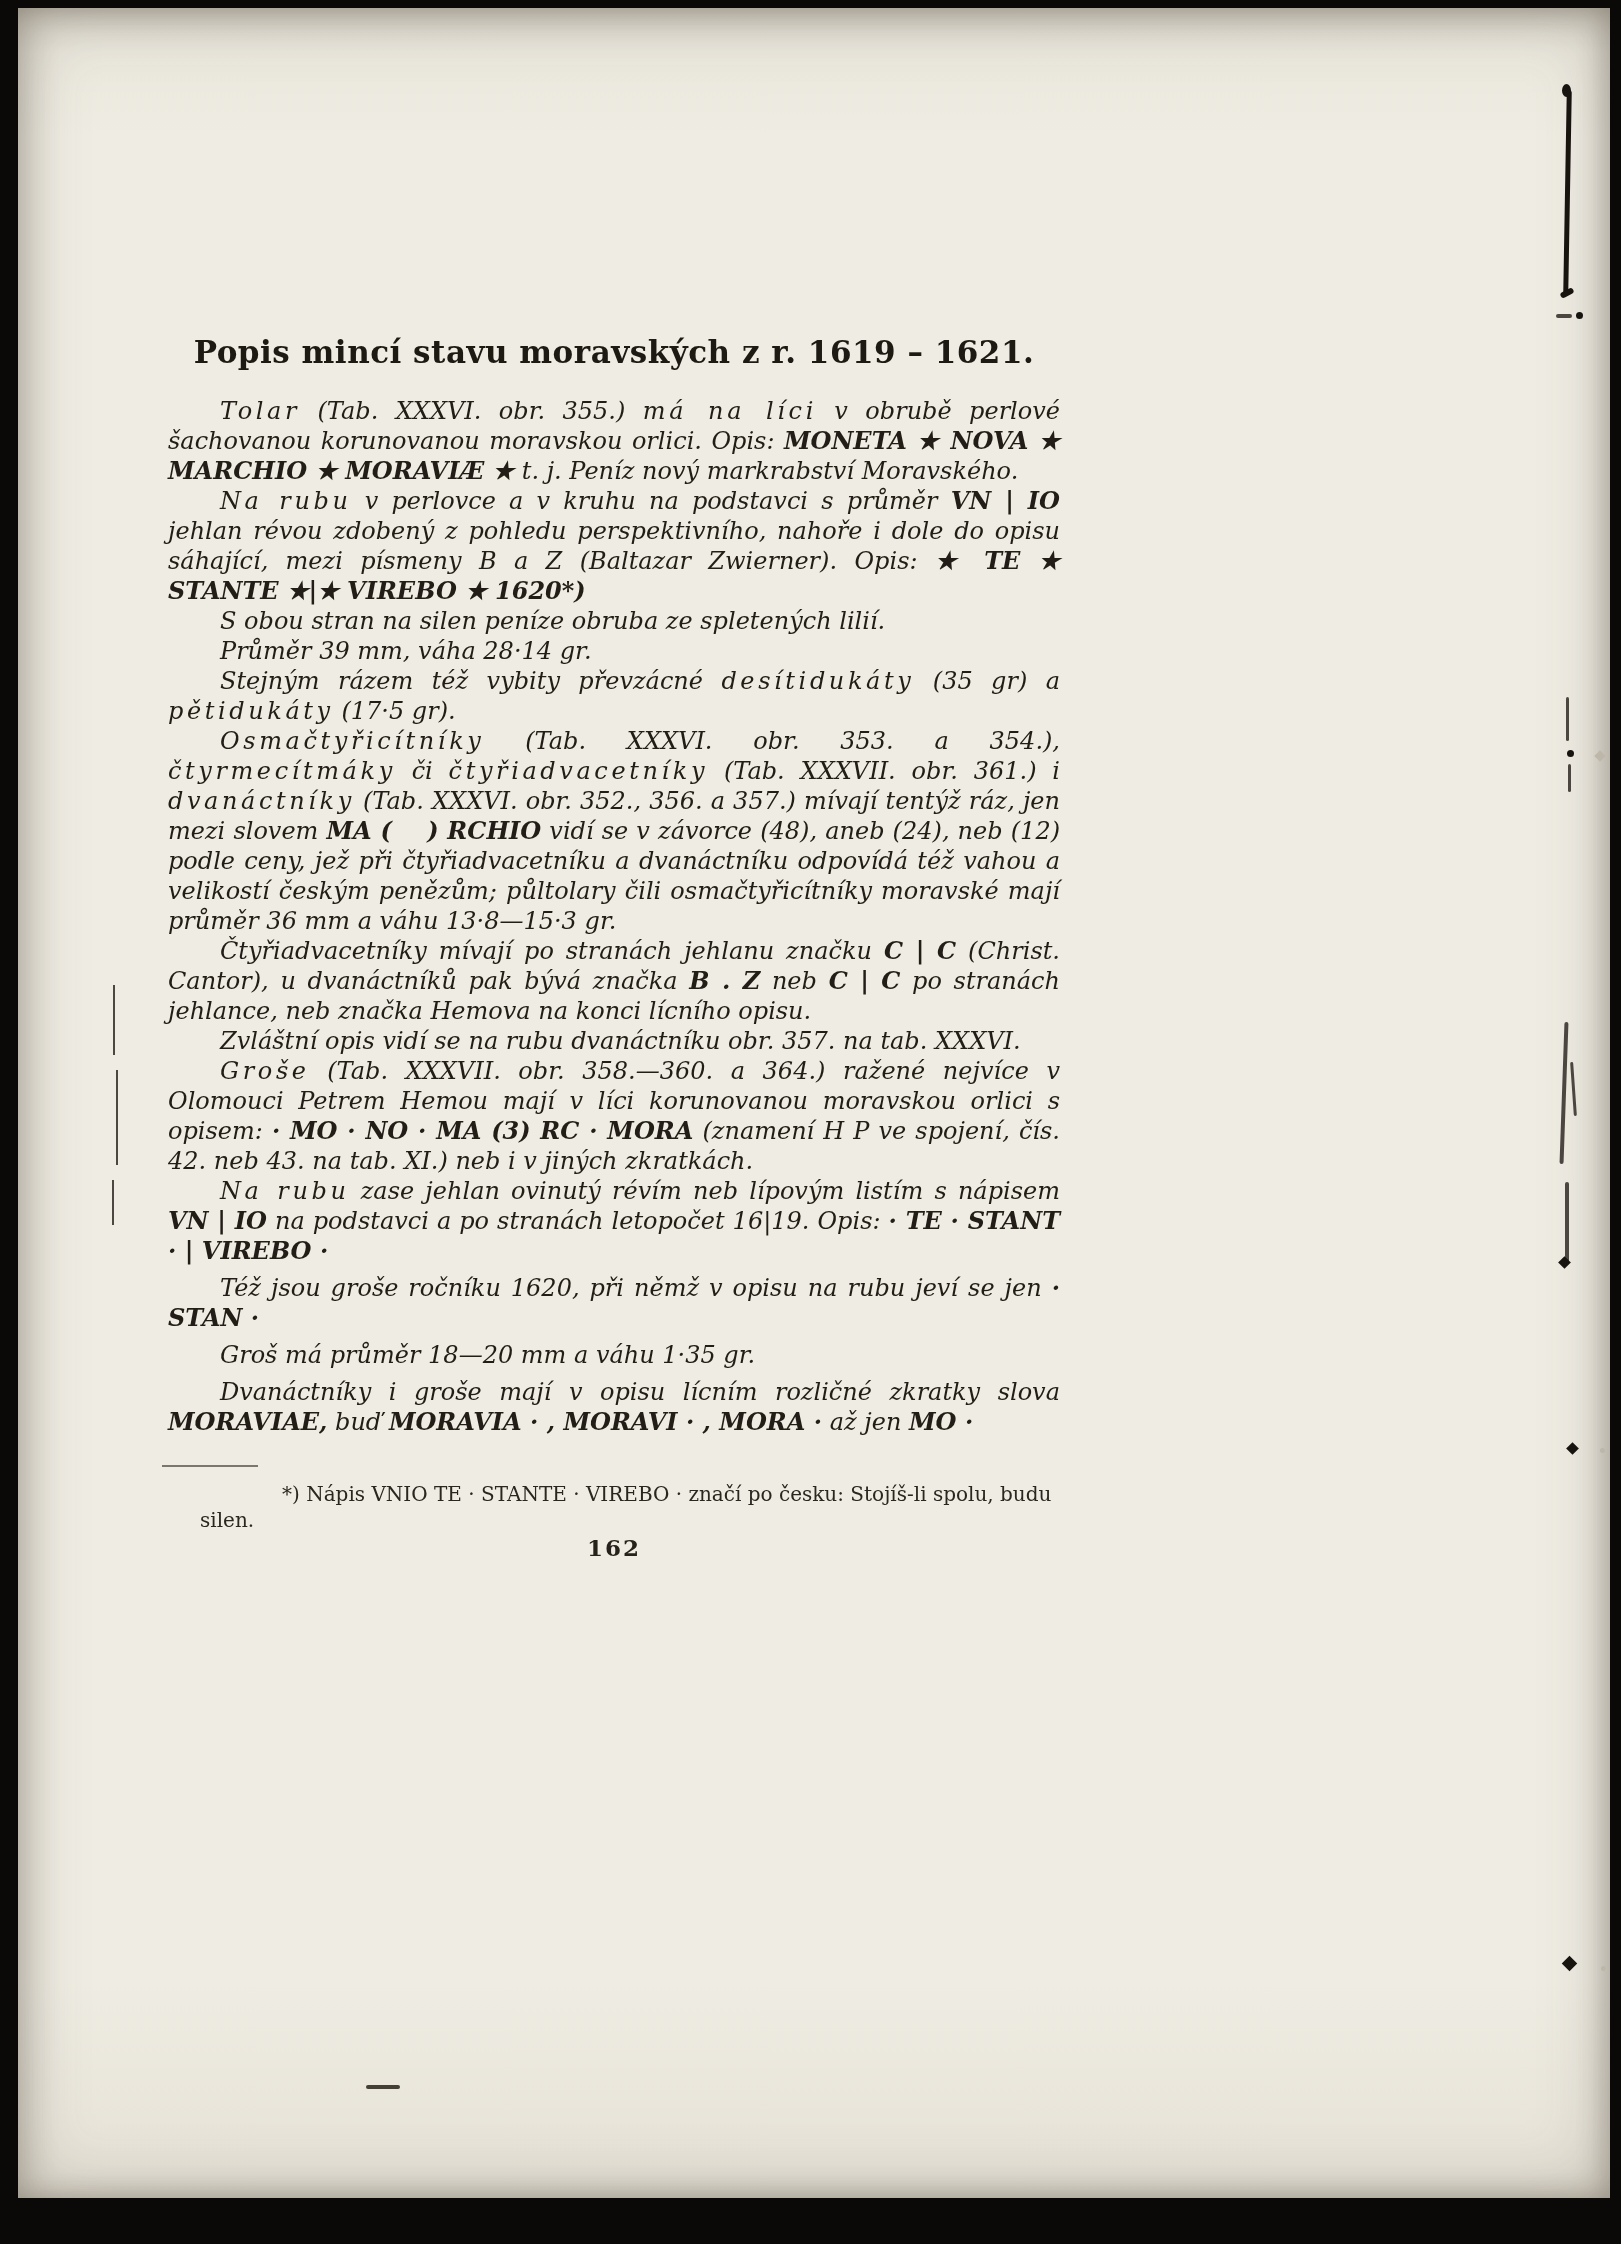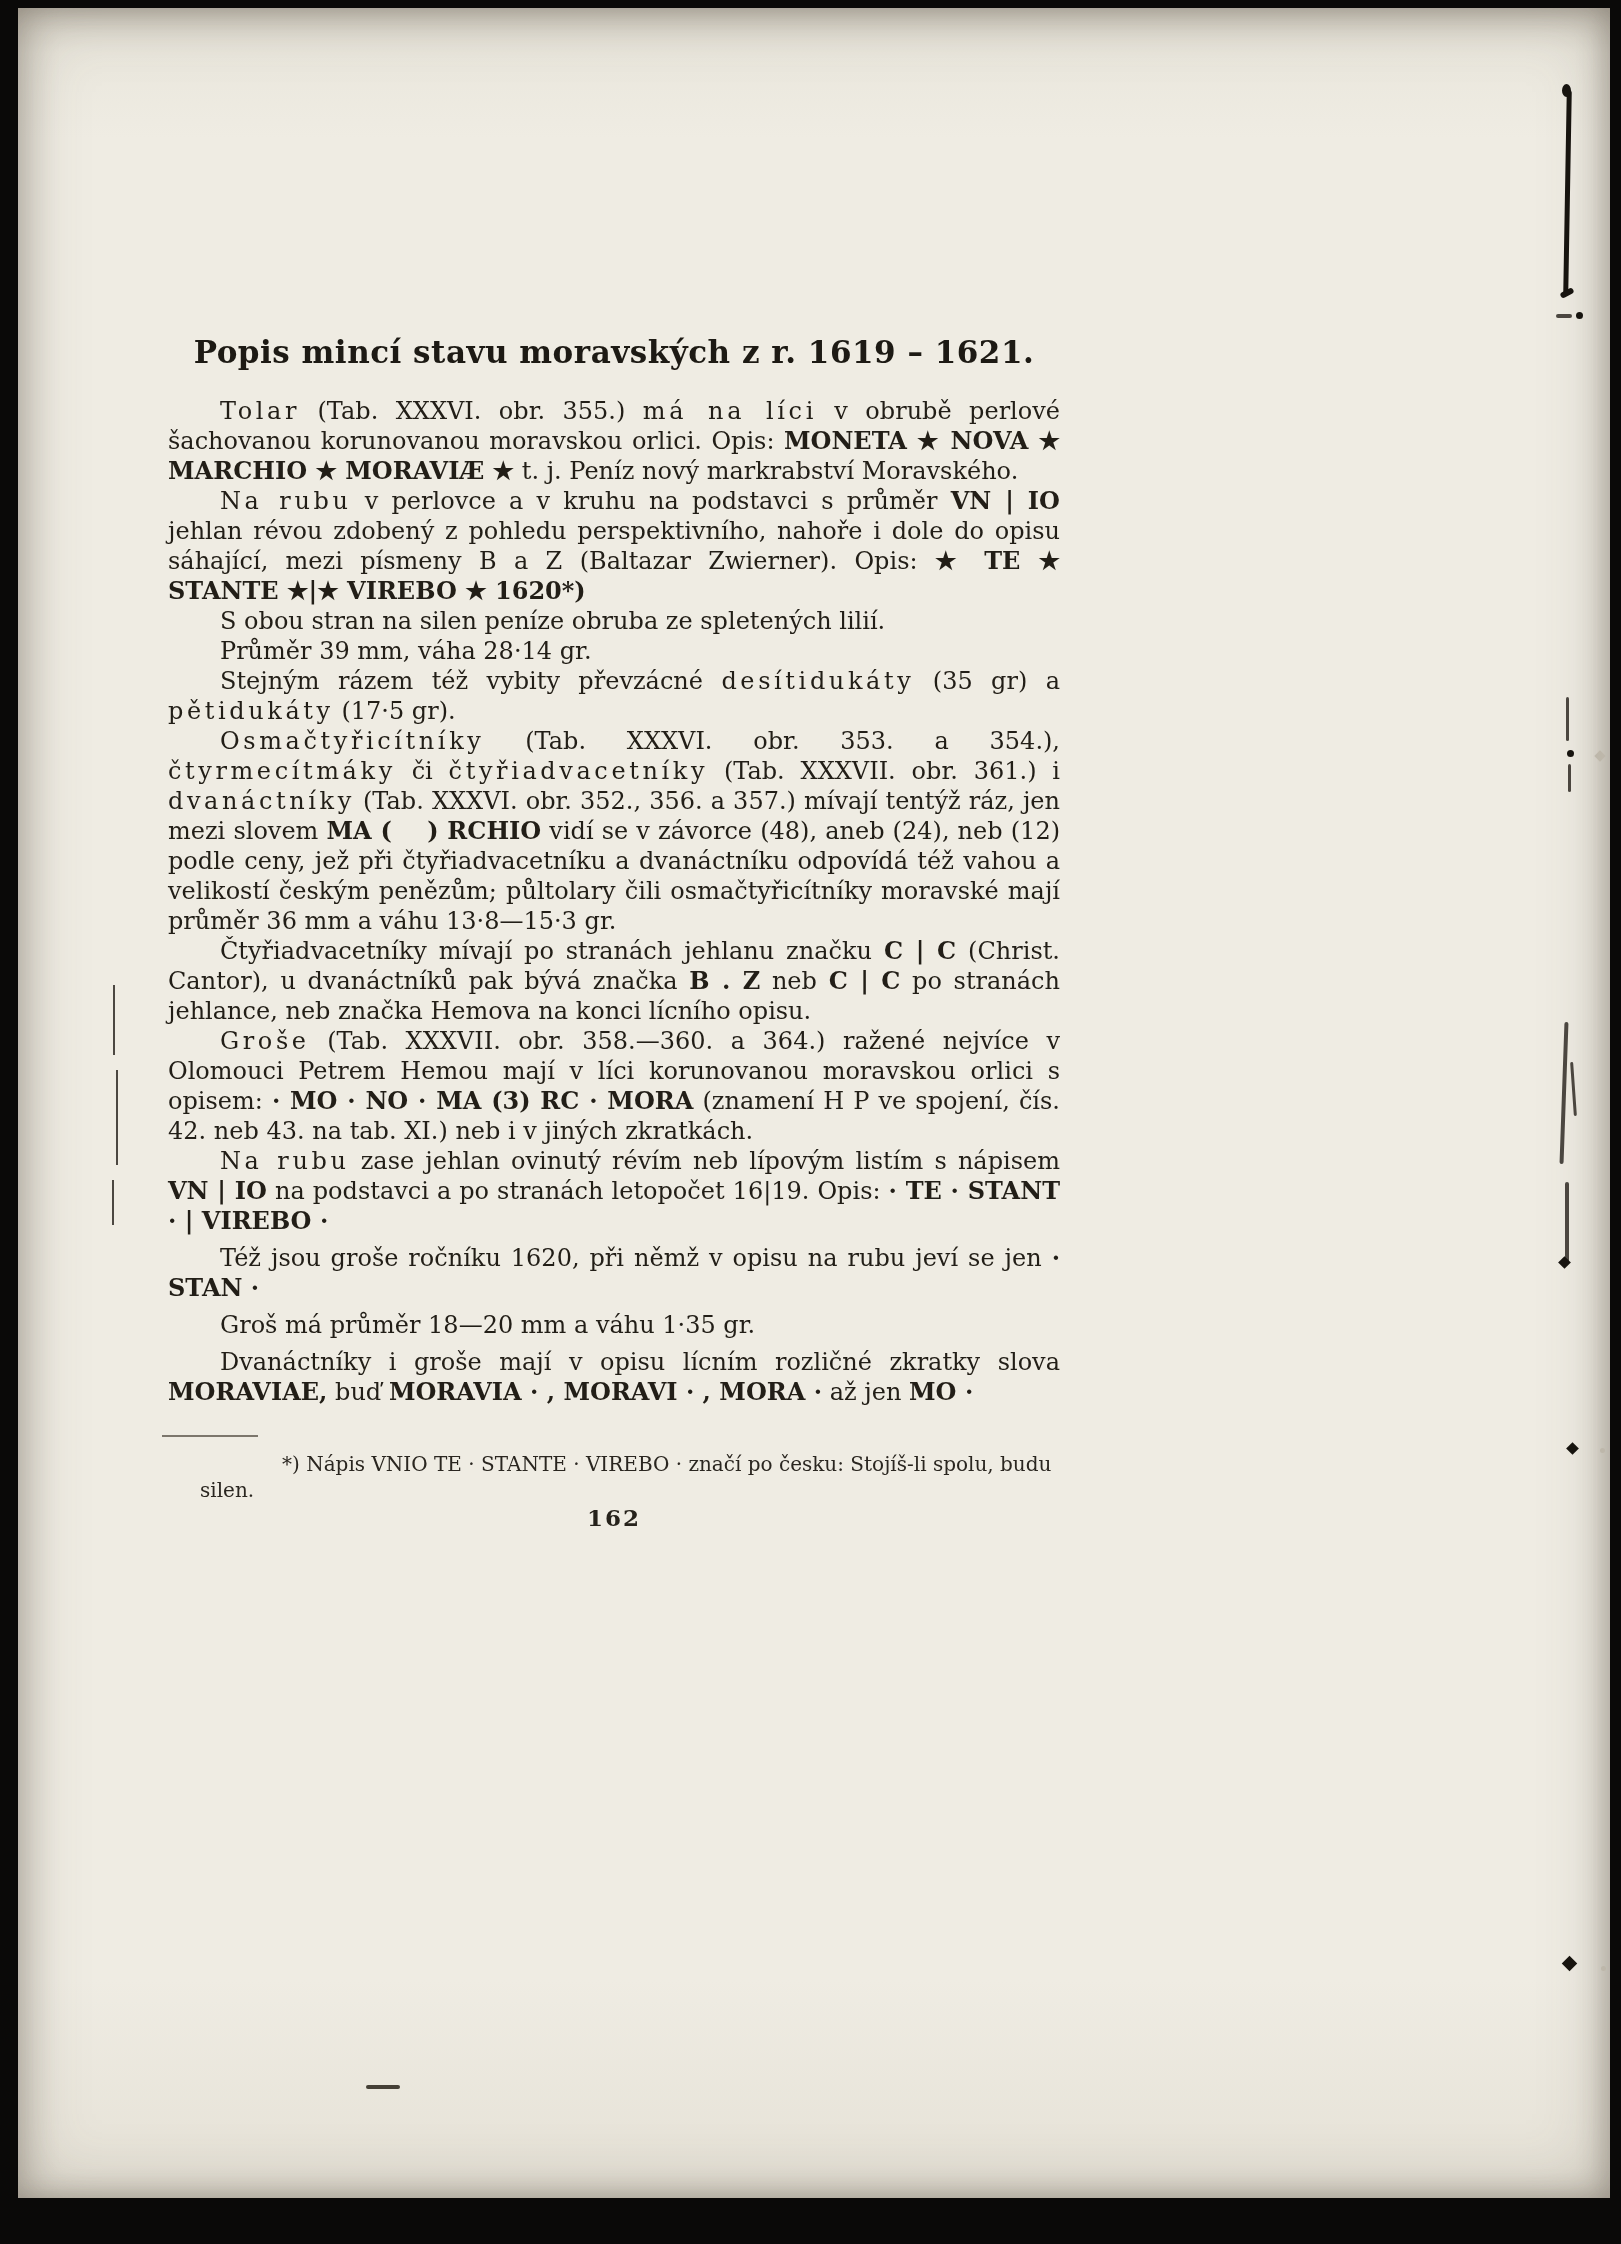--- a/index.html
+++ b/index.html
@@ -28,21 +28,21 @@
   }
   .title {
     font-size:31px;
     line-height:36px;
     font-weight:bold;
     text-align:center;
     letter-spacing:0.5px;
     color:#1d1a14;
     margin-bottom:26px;
   }
-  .para { text-indent:52px; }
+  .para { text-indent:52px;font-style:italic; }
   .para.space-before { margin-top:7px; }
   .sp { letter-spacing:0.15em; }
   .b  { font-weight:bold; }
   .footnote-rule {
     width:96px; height:0;
     border-top:2px solid rgba(62,56,45,.65);
     margin:28px 0 14px -6px;
   }
   .footnote {
     font-size:20px;
@@ -74,20 +74,21 @@
   <div class="content">
     <h1 class="title">Popis mincí stavu moravských z r. 1619 – 1621.</h1>
     <div>
         <p class="para"><span class="sp">Tolar</span><span> (Tab. XXXVI. obr. 355.) </span><span class="sp">má na líci</span><span> v obrubě perlové šachovanou korunovanou moravskou orlici. Opis: </span><span class="b">MONETA ★ NOVA ★ MARCHIO ★ MORAVIÆ ★</span><span> t. j. Peníz nový markrabství Moravského.</span></p>
         <p class="para"><span class="sp">Na rubu</span><span> v perlovce a v kruhu na podstavci s průměr </span><span class="b">VN | IO</span><span> jehlan révou zdobený z pohledu perspektivního, nahoře i dole do opisu sáhající, mezi písmeny B a Z (Baltazar Zwierner). Opis: </span><span class="b">★ TE ★ STANTE ★|★ VIREBO ★ 1620*)</span></p>
         <p class="para"><span>S obou stran na silen peníze obruba ze spletených lilií.</span></p>
         <p class="para"><span>Průměr 39 mm, váha 28·14 gr.</span></p>
         <p class="para"><span>Stejným rázem též vybity převzácné </span><span class="sp">desítidukáty</span><span> (35 gr) a </span><span class="sp">pětidukáty</span><span> (17·5 gr).</span></p>
         <p class="para"><span class="sp">Osmačtyřicítníky</span><span> (Tab. XXXVI. obr. 353. a 354.), </span><span class="sp">čtyrmecítmáky</span><span> či </span><span class="sp">čtyřiadvacetníky</span><span> (Tab. XXXVII. obr. 361.) i </span><span class="sp">dvanáctníky</span><span> (Tab. XXXVI. obr. 352., 356. a 357.) mívají tentýž ráz, jen mezi slovem </span><span class="b">MA (&nbsp;&nbsp;&nbsp;&nbsp;) RCHIO</span><span> vidí se v závorce (48), aneb (24), neb (12) podle ceny, jež při čtyřiadvacetníku a dvanáctníku odpovídá též vahou a velikostí českým penězům; půltolary čili osmačtyřicítníky moravské mají průměr 36 mm a váhu 13·8—15·3 gr.</span></p>
         <p class="para"><span>Čtyřiadvacetníky mívají po stranách jehlanu značku </span><span class="b">C | C</span><span> (Christ. Cantor), u dvanáctníků pak bývá značka </span><span class="b">B . Z</span><span> neb </span><span class="b">C | C</span><span> po stranách jehlance, neb značka Hemova na konci lícního opisu.</span></p>
+        <p class="para"><span>Zvláštní opis vidí se na rubu dvanáctníku obr. 357. na tab. XXXVI.</span></p>
         <p class="para"><span class="sp">Groše</span><span> (Tab. XXXVII. obr. 358.—360. a 364.) ražené nejvíce v Olomouci Petrem Hemou mají v líci korunovanou moravskou orlici s opisem: </span><span class="b">· MO · NO · MA (3) RC · MORA</span><span> (znamení H P ve spojení, čís. 42. neb 43. na tab. XI.) neb i v jiných zkratkách.</span></p>
         <p class="para"><span class="sp">Na rubu</span><span> zase jehlan ovinutý révím neb lípovým listím s nápisem </span><span class="b">VN | IO</span><span> na podstavci a po stranách letopočet 16|19. Opis: </span><span class="b">· TE · STANT · | VIREBO ·</span></p>
         <p class="para space-before"><span>Též jsou groše ročníku 1620, při němž v opisu na rubu jeví se jen </span><span class="b">· STAN ·</span></p>
         <p class="para space-before"><span>Groš má průměr 18—20 mm a váhu 1·35 gr.</span></p>
         <p class="para space-before"><span>Dvanáctníky i groše mají v opisu lícním rozličné zkratky slova </span><span class="b">MORAVIAE,</span><span> buď </span><span class="b">MORAVIA · , MORAVI · , MORA ·</span><span> až jen </span><span class="b">MO ·</span></p>
       </div>
     <div class="footnote-rule"></div>
     <div class="footnote">*) Nápis VNIO TE · STANTE · VIREBO · značí po česku: Stojíš-li spolu, budu silen.</div>
     <div class="page-number">162</div>
   </div>

